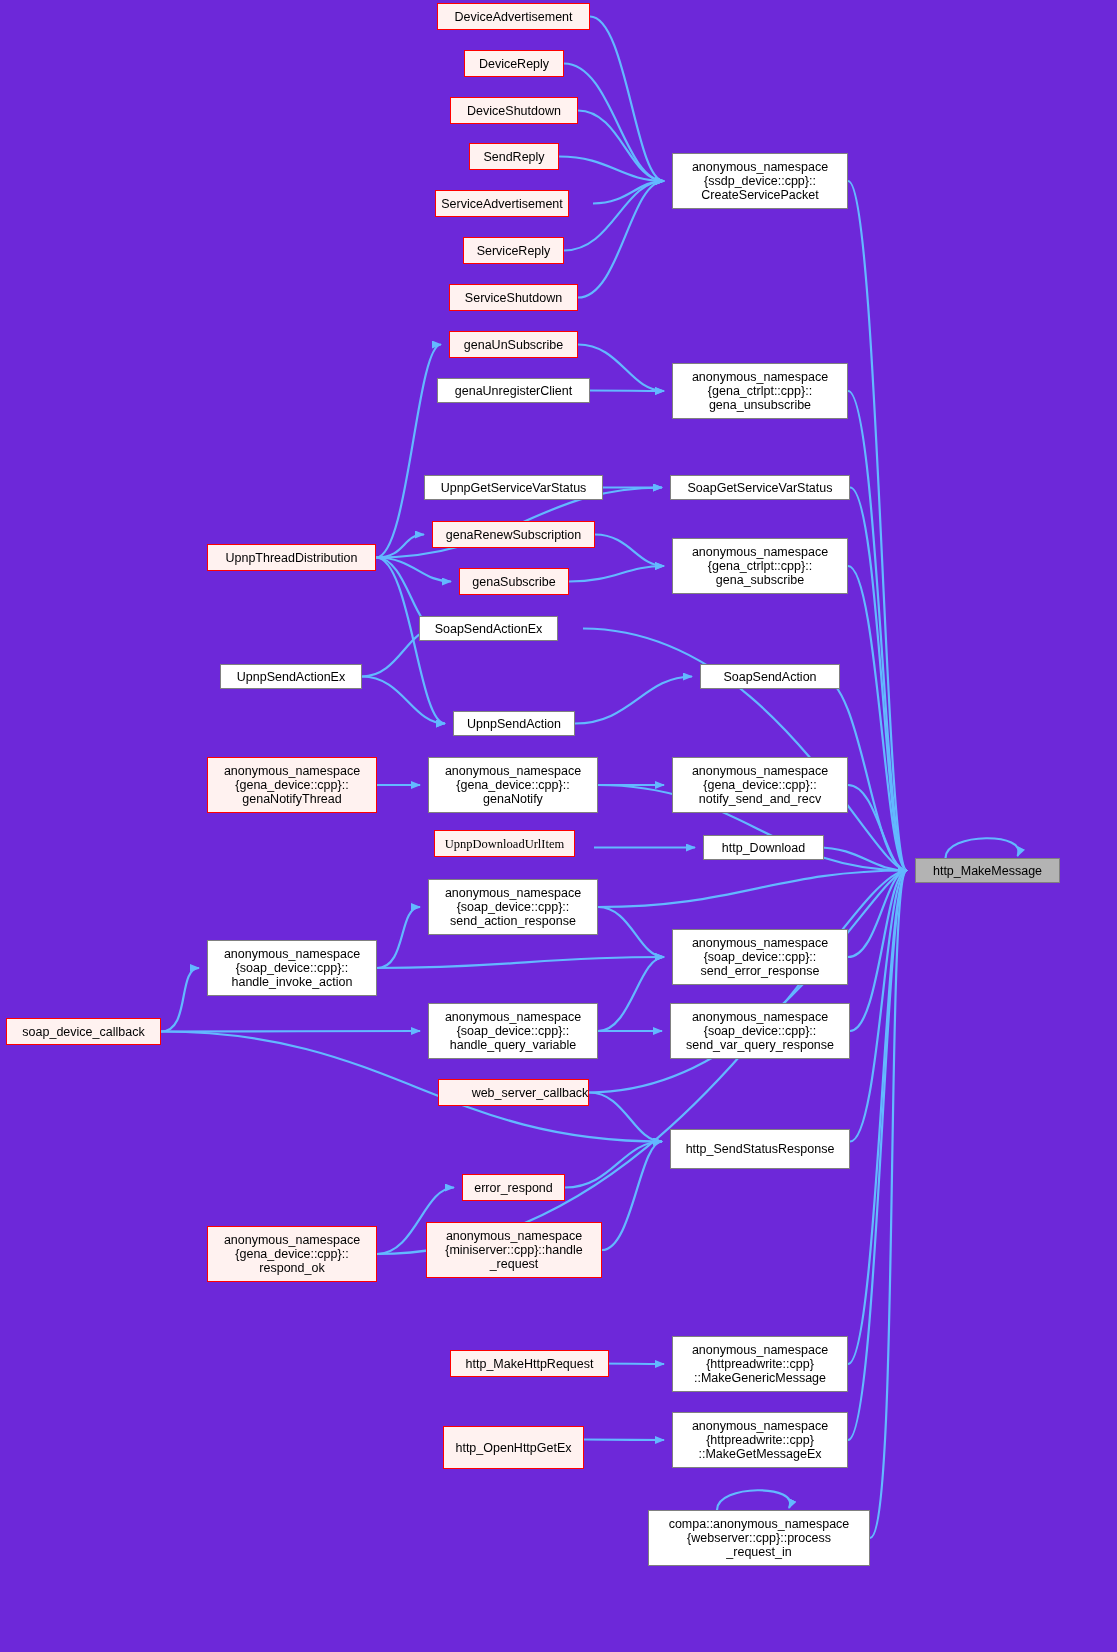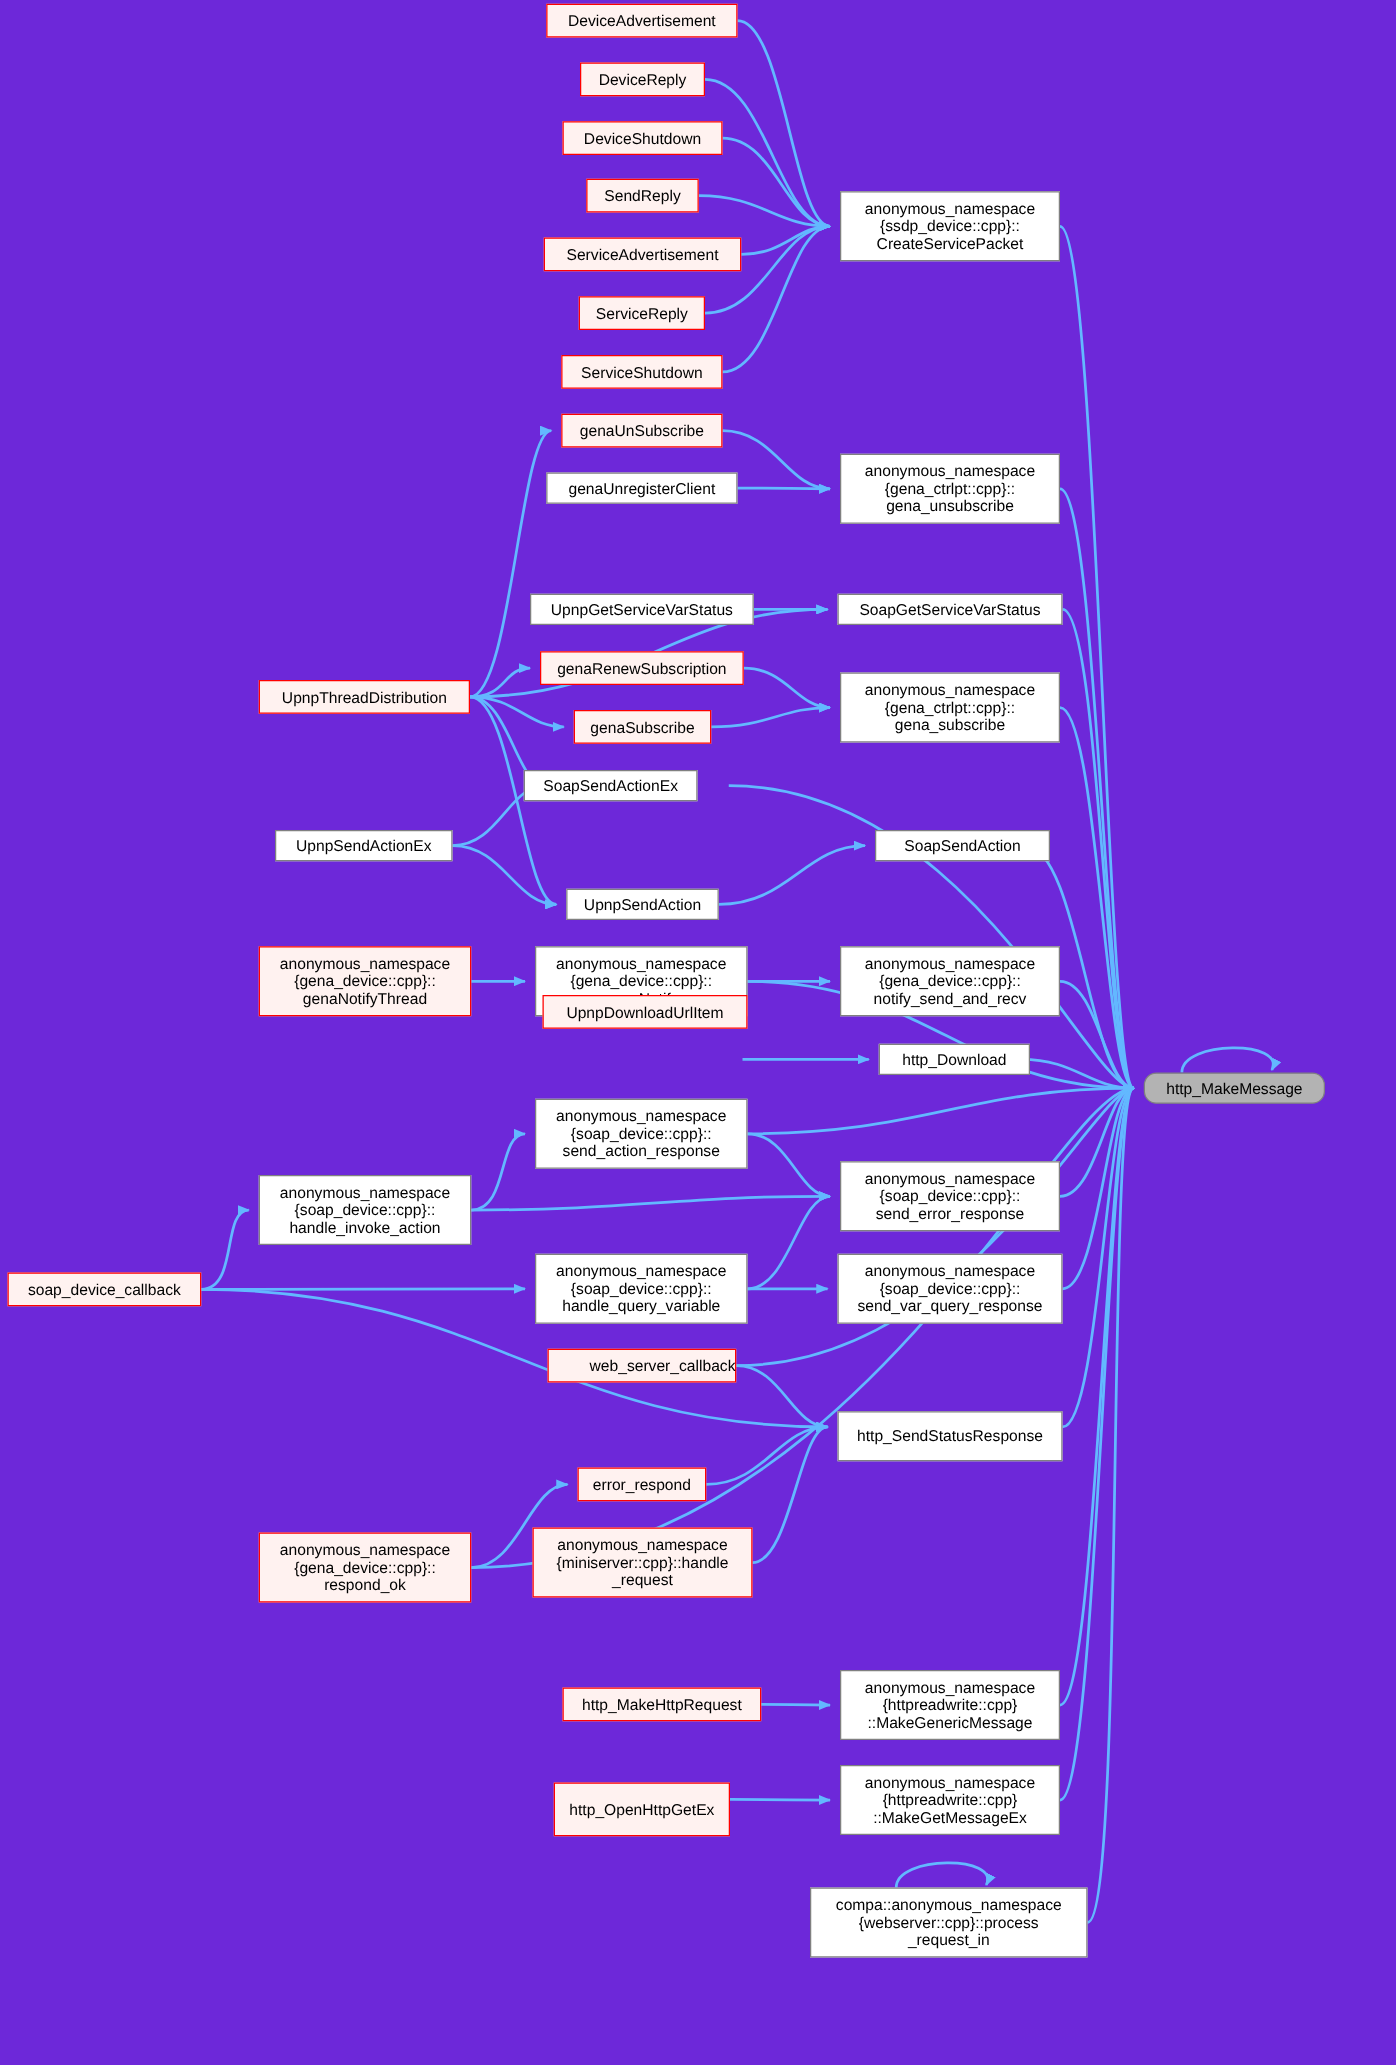--- a/index.html
+++ b/index.html
@@ -83,21 +83,21 @@
         <path marker-end="url(#ah)" d="M 870 1538 C 900 1538 885 870.5 907 870.5"></path>
         <path marker-end="url(#ah)" d="M 717 1510 C 717 1484 801 1484 789 1508"></path>
         <path marker-end="url(#ah)" d="M 945.5 858 C 945.5 832 1029.5 832 1017.5 856"></path>
       </g>
   </svg>
   <div id="nodes-layer">
       <div class="node n-red" style="left: 437px; top: 3px; width: 153px; height: 27px;">DeviceAdvertisement</div>
       <div class="node n-red" style="left: 464px; top: 50px; width: 100px; height: 27px;">DeviceReply</div>
       <div class="node n-red" style="left: 450px; top: 97px; width: 128px; height: 27px;">DeviceShutdown</div>
       <div class="node n-red" style="left: 469px; top: 143px; width: 90px; height: 27px;">SendReply</div>
-      <div class="node n-red" style="left: 435px; top: 190px; width: 158px; height: 27px;">ServiceAdvertisement</div>
+      <div class="node n-red" style="left: 435px; top: 190px; width: 134px; height: 27px;">ServiceAdvertisement</div>
       <div class="node n-red" style="left: 463px; top: 237px; width: 101px; height: 27px;">ServiceReply</div>
       <div class="node n-red" style="left: 449px; top: 284px; width: 129px; height: 27px;">ServiceShutdown</div>
       <div class="node n-plain" style="left: 672px; top: 153px; width: 176px; height: 56px;">anonymous_namespace
 {ssdp_device::cpp}::
 CreateServicePacket</div>
       <div class="node n-red" style="left: 449px; top: 331px; width: 129px; height: 27px;">genaUnSubscribe</div>
       <div class="node n-plain" style="left: 437px; top: 378px; width: 153px; height: 25px;">genaUnregisterClient</div>
       <div class="node n-plain" style="left: 672px; top: 363px; width: 176px; height: 56px;">anonymous_namespace
 {gena_ctrlpt::cpp}::
 gena_unsubscribe</div>
@@ -115,23 +115,23 @@
       <div class="node n-plain" style="left: 453px; top: 711px; width: 122px; height: 25px;">UpnpSendAction</div>
       <div class="node n-red" style="left: 207px; top: 757px; width: 170px; height: 56px;">anonymous_namespace
 {gena_device::cpp}::
 genaNotifyThread</div>
       <div class="node n-plain" style="left: 428px; top: 757px; width: 170px; height: 56px;">anonymous_namespace
 {gena_device::cpp}::
 genaNotify</div>
       <div class="node n-plain" style="left: 672px; top: 757px; width: 176px; height: 56px;">anonymous_namespace
 {gena_device::cpp}::
 notify_send_and_recv</div>
-      <div class="node n-red" style="left: 434px; top: 796px; width: 164px; height: 27px;">UpnpDownloadUrlItem</div>
+      <div class="node n-red" style="left: 434px; top: 830px; width: 141px; height: 27px; font-family: Liberation Serif, serif;">UpnpDownloadUrlItem</div>
       <div class="node n-plain" style="left: 703px; top: 835px; width: 121px; height: 25px;">http_Download</div>
-      <div class="node n-cur" style="left: 915px; top: 858px; width: 145px; height: 25px; border-radius: 10px;">http_MakeMessage</div>
+      <div class="node n-cur" style="left: 915px; top: 858px; width: 145px; height: 25px;">http_MakeMessage</div>
       <div class="node n-plain" style="left: 428px; top: 879px; width: 170px; height: 56px;">anonymous_namespace
 {soap_device::cpp}::
 send_action_response</div>
       <div class="node n-plain" style="left: 207px; top: 940px; width: 170px; height: 56px;">anonymous_namespace
 {soap_device::cpp}::
 handle_invoke_action</div>
       <div class="node n-plain" style="left: 672px; top: 929px; width: 176px; height: 56px;">anonymous_namespace
 {soap_device::cpp}::
 send_error_response</div>
       <div class="node n-red" style="left: 6px; top: 1018px; width: 155px; height: 27px;">soap_device_callback</div>

